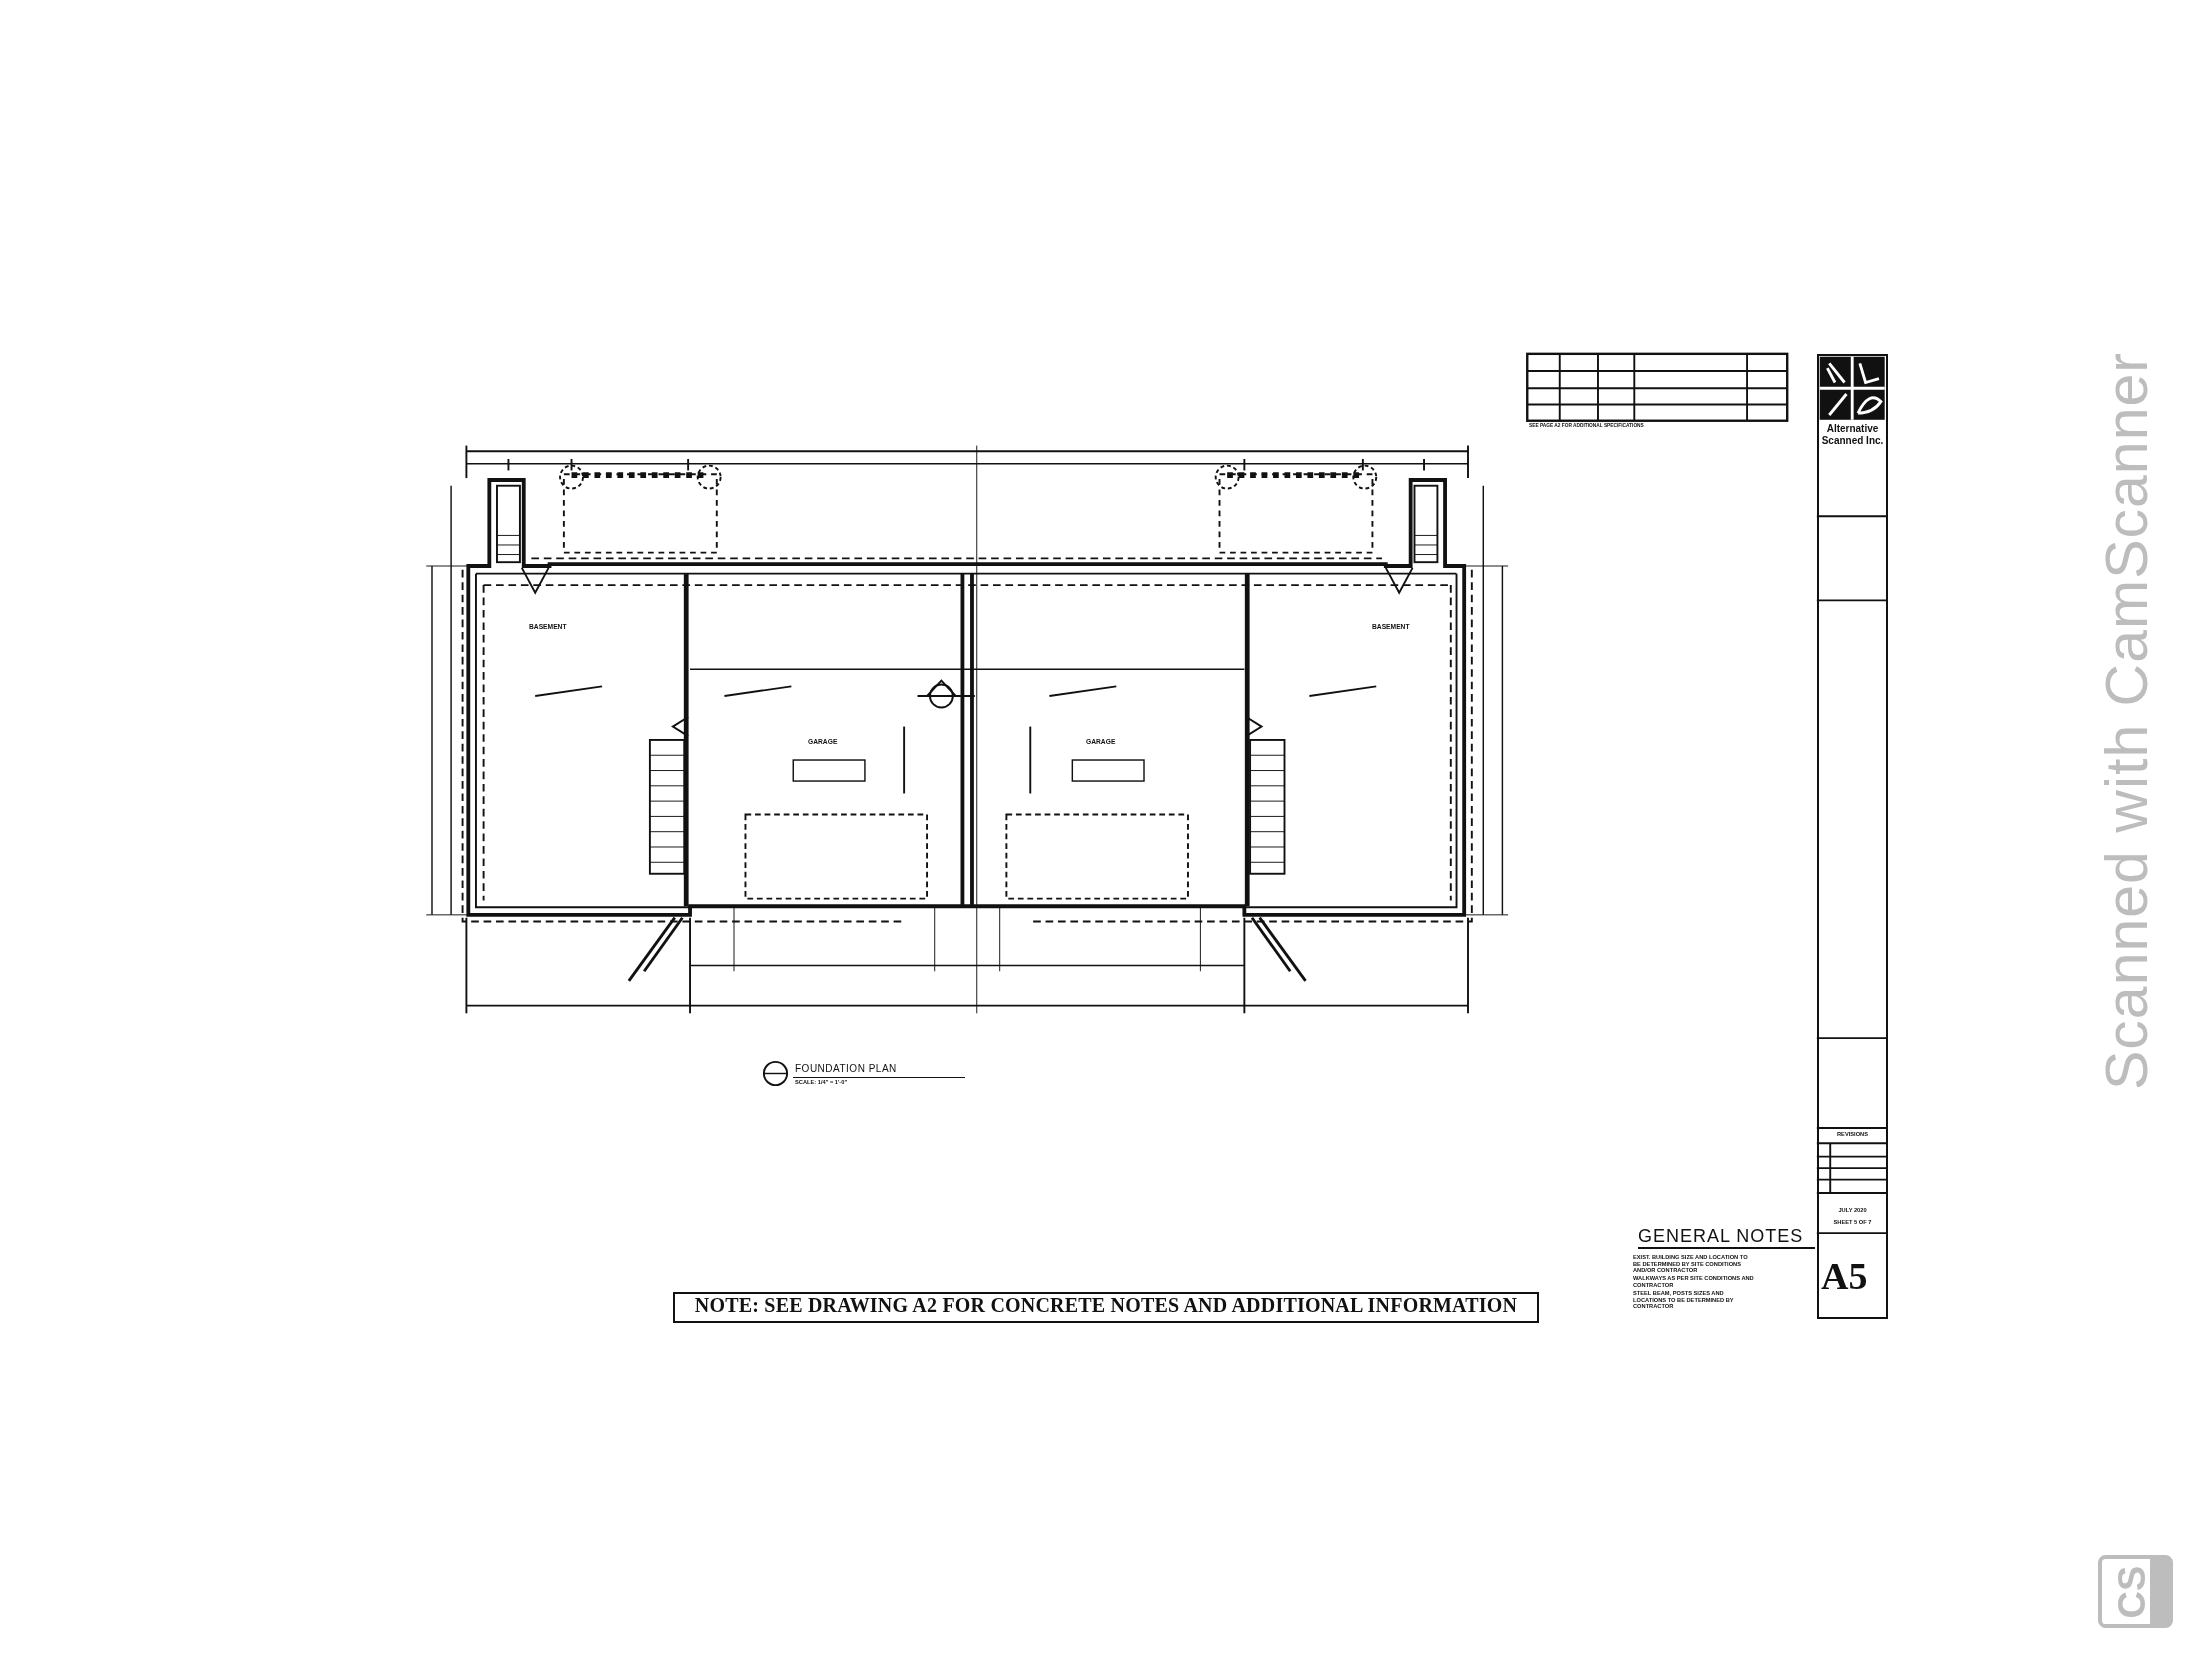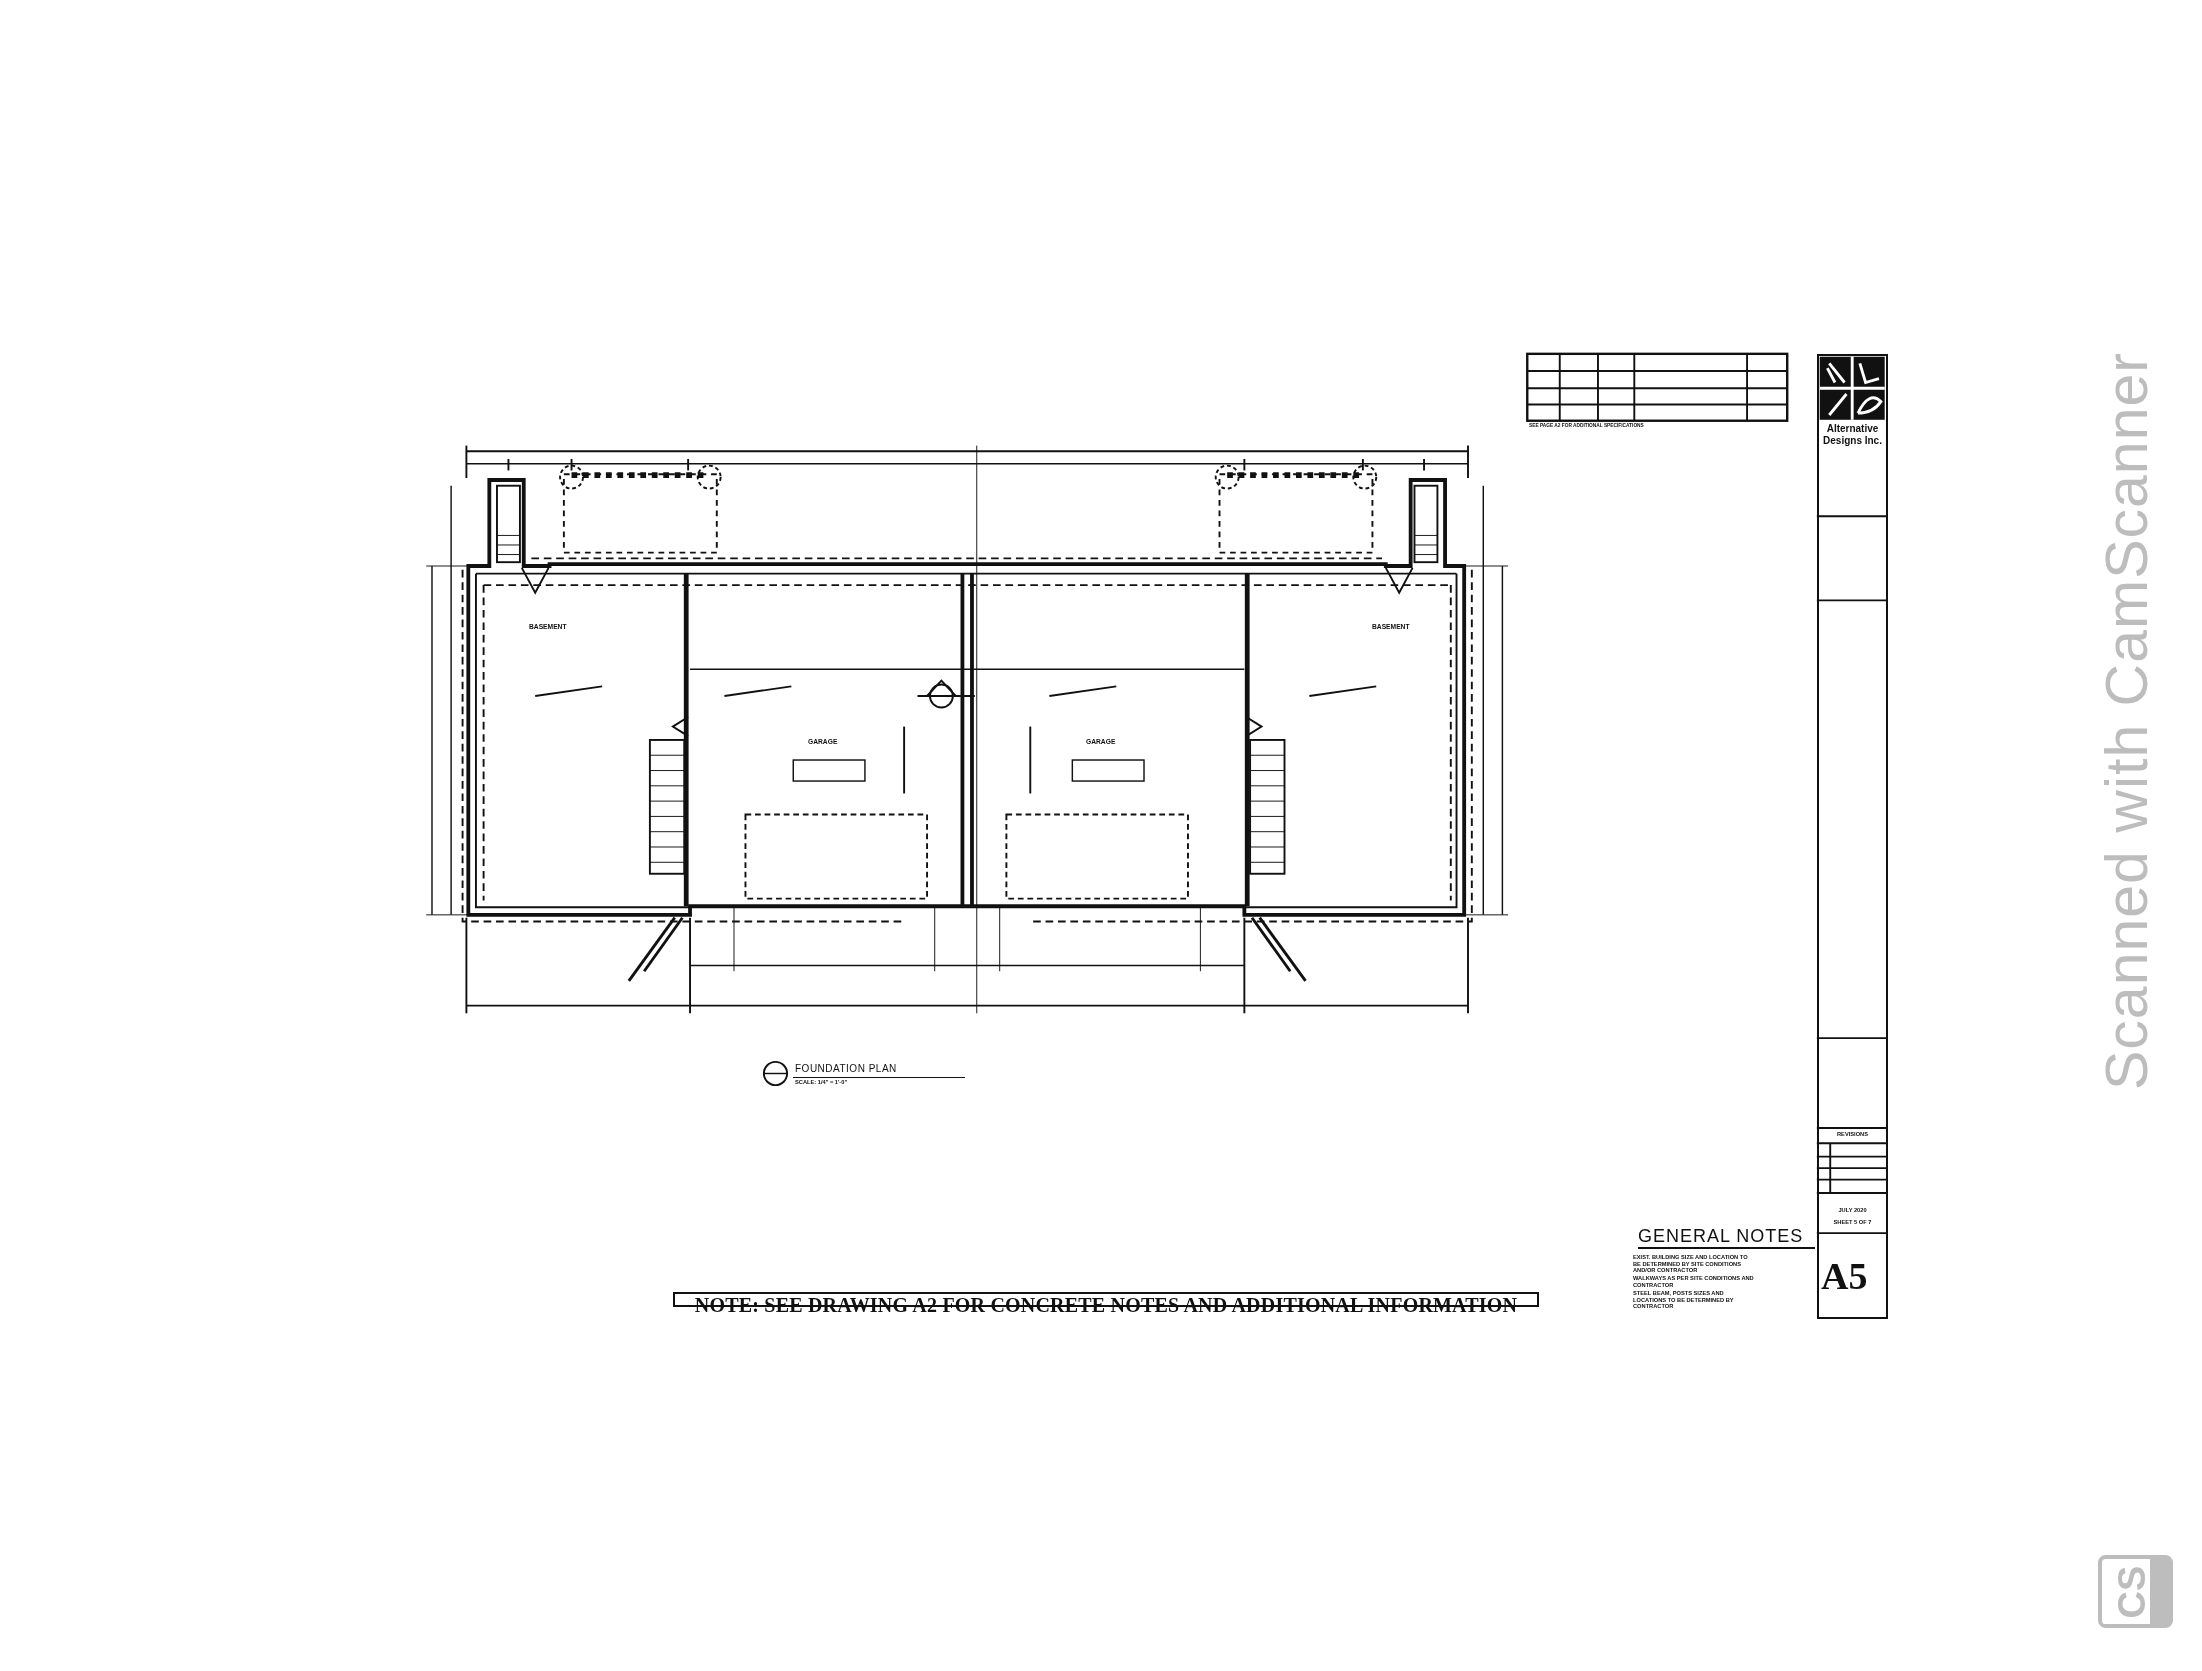--- a/index.html
+++ b/index.html
@@ -1,18 +1,18 @@
 <!DOCTYPE html>
 <html><head>
 <meta charset="utf-8">
 <style>
   html,body{margin:0;padding:0;background:#fff;}
   body{width:2202px;height:1672px;position:relative;overflow:hidden;font-family:"Liberation Sans",sans-serif;color:#111;}
   .abs{position:absolute;}
-  .note-box{position:absolute;left:673px;top:1292px;width:866px;height:15px;border:2.9px solid #111;box-sizing:border-box;
+  .note-box{position:absolute;left:673px;top:1292px;width:866px;height:31px;border:2.9px solid #111;box-sizing:border-box;
     font-family:"Liberation Serif",serif;font-weight:bold;font-size:20px;line-height:23px;text-align:center;letter-spacing:0.2px;white-space:nowrap;}
   .watermark{position:absolute;left:2093px;top:1090px;transform-origin:0 0;transform:rotate(-90deg);
     font-family:"Liberation Sans",sans-serif;font-size:59px;color:#bdbdbd;white-space:nowrap;letter-spacing:1px;}
   .cs-badge{position:absolute;left:2098px;top:1555px;width:75px;height:73px;border:4.8px solid #bdbdbd;border-radius:7.6px;box-sizing:border-box;background:#fff;}
   .cs-badge .cs-fill{position:absolute;right:0;top:0;width:19px;height:100%;background:#bdbdbd;}
   .cs-badge .cs-text{position:absolute;left:3.8px;top:50%;transform:translateY(-50%) rotate(-90deg);font-size:38px;font-weight:bold;color:#bdbdbd;}
   .gn-title{position:absolute;left:1638px;top:1226px;font-size:18px;letter-spacing:1px;border-bottom:2.9px solid #111;padding-right:11.5px;white-space:nowrap;}
   .gn-line{position:absolute;left:1633px;font-size:5.7px;font-weight:bold;line-height:6.7px;width:124px;}
   .tb-frame{position:absolute;left:1817px;top:354px;width:71px;height:965px;border:2.9px solid #111;box-sizing:border-box;}
   .sheet-num{position:absolute;left:1821px;top:1254px;width:63px;font-family:"Liberation Serif",serif;font-weight:bold;font-size:38px;}
@@ -175,21 +175,21 @@
       <line x1="1904" y1="406" x2="1972" y2="406"></line>
     <path d="M1912 385 L1920 400 M1914 380 L1930 400"></path>
     <path d="M1946 380 L1952 400 L1966 396"></path>
     <path d="M1914 434 L1932 412"></path>
     <path d="M1944 432 Q1956 408 1968 420 Q1960 432 1944 432"></path>
   </g>
 </svg>
 
 <div class="company">
   <div>Alternative</div>
-  <div>Designs Inc.</div>
+  <div>Scanned Inc.</div>
 </div>
 <div class="tb-frame"></div>
 <div class="abs" style="left:1821px;top:1131px;width:63px;text-align:center;font-size:5.7px;font-weight:bold;">REVISIONS</div>
 <div class="abs" style="left:1821px;top:1207px;width:63px;text-align:center;font-size:5.7px;font-weight:bold;">JULY 2020</div>
 <div class="abs" style="left:1821px;top:1219px;width:63px;text-align:center;font-size:5.7px;font-weight:bold;">SHEET 5 OF 7</div>
 <div class="sheet-num">A5</div>
 
 <div class="abs" style="left:1529px;top:423px;font-size:4.8px;font-weight:bold;white-space:nowrap;">SEE PAGE A2 FOR ADDITIONAL SPECIFICATIONS</div>
 
 <div class="abs" style="left:529px;top:623px;font-size:6.7px;font-weight:bold;">BASEMENT</div>

